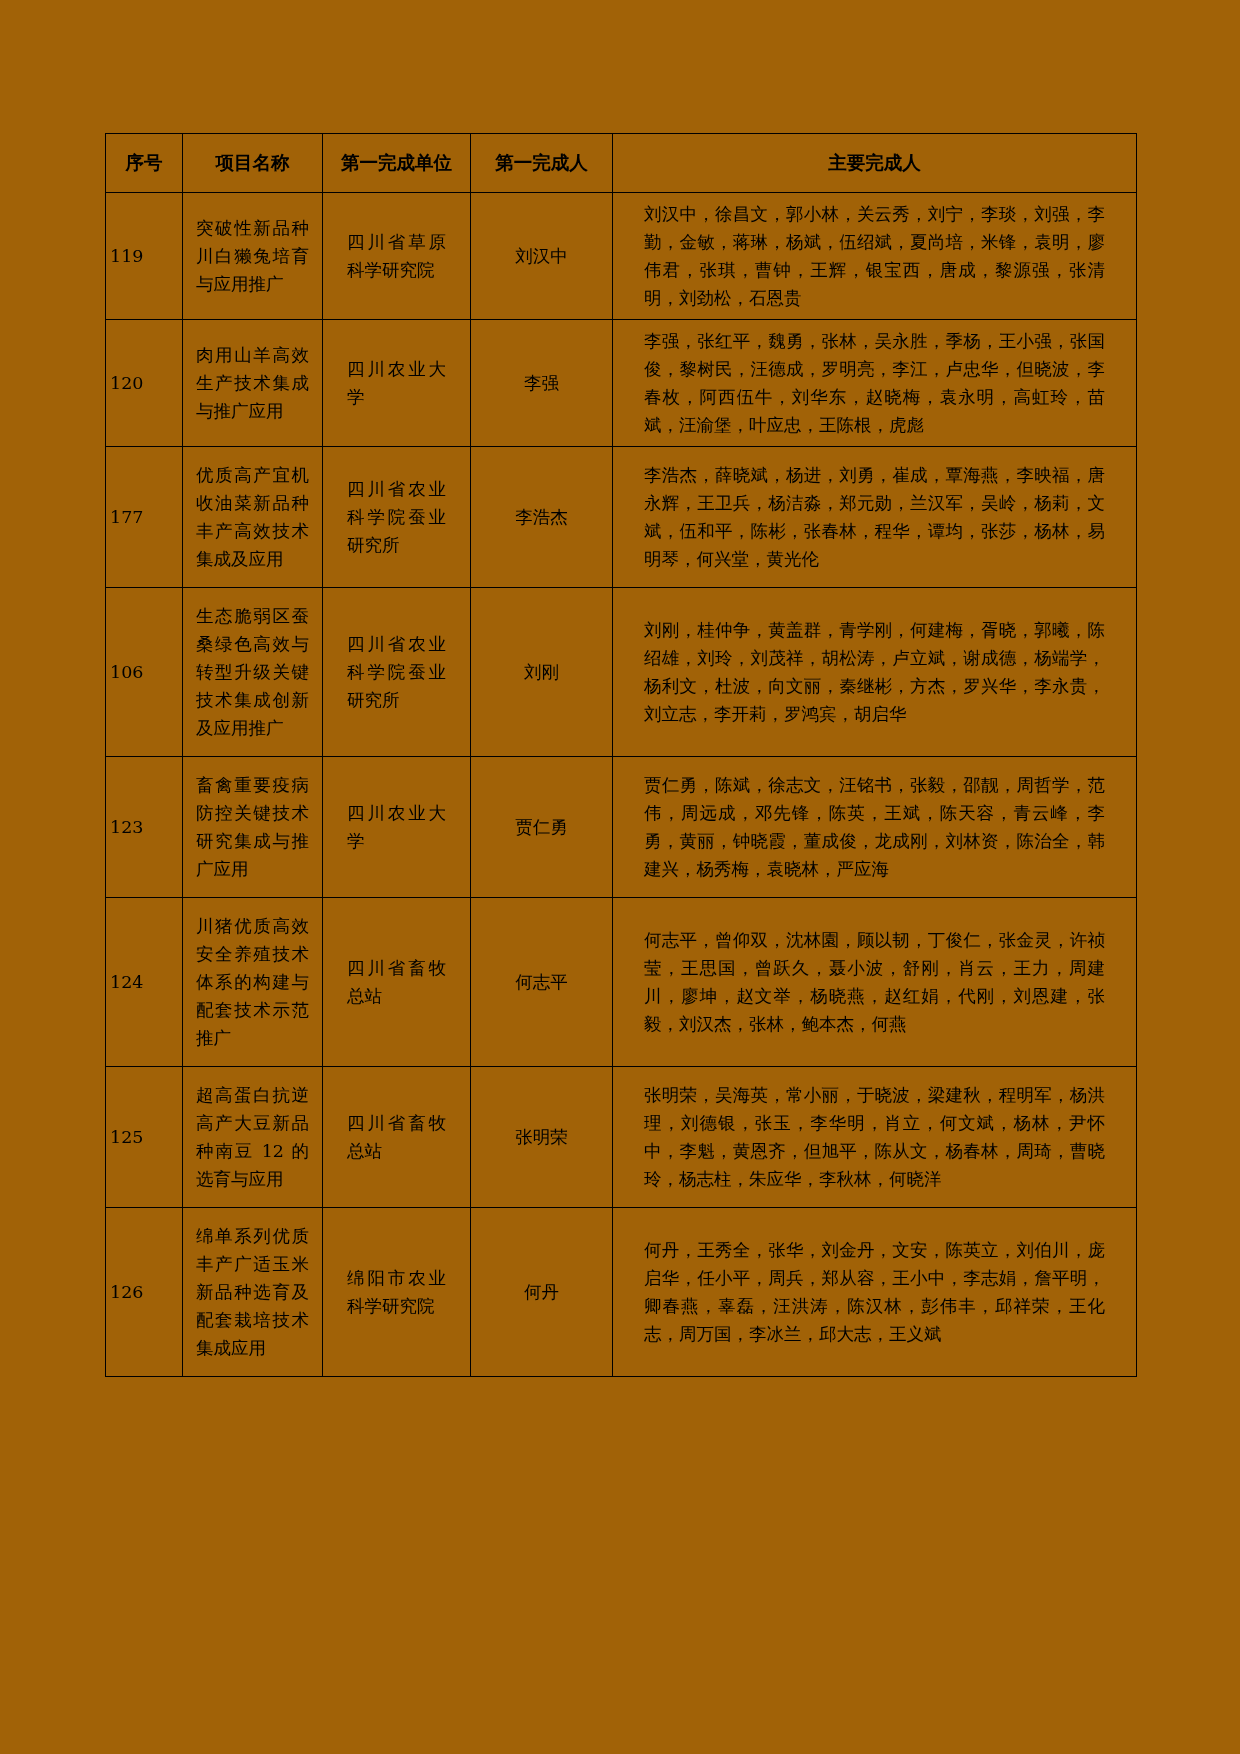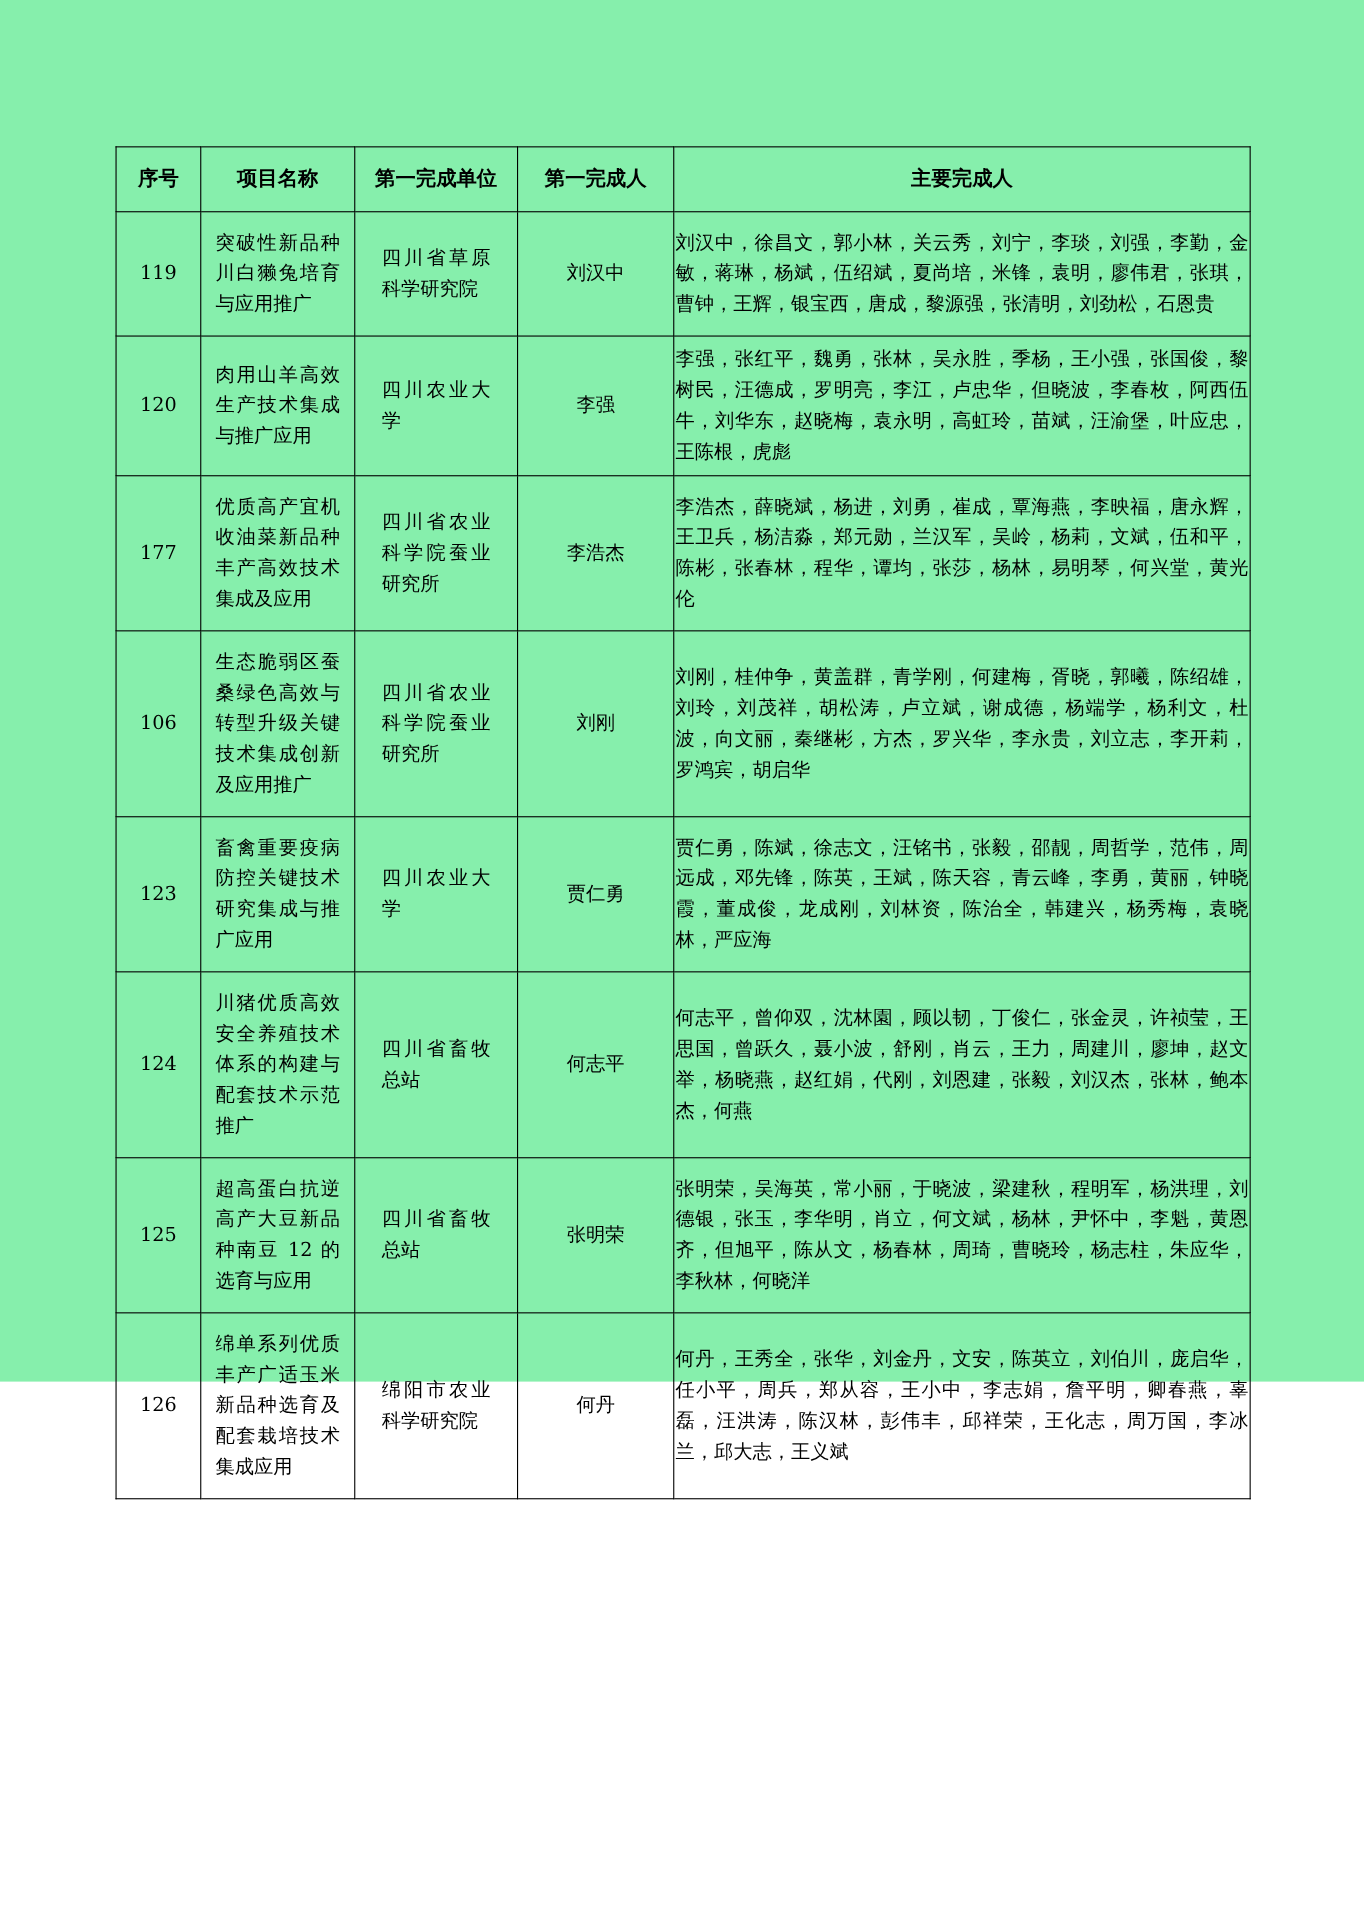--- a/index.html
+++ b/index.html
@@ -10,22 +10,22 @@
   body {
     width: 1240px;
     height: 1754px;
     font-family: "DejaVu Serif", "Liberation Serif", serif;
     color: #000000;
     position: relative;
   }
   .page {
     position: relative;
     width: 1240px;
-    height: 1256px;
-    background: #86efac;
+    height: 1754px;
+    background: #a16207;
   }
   table.awards {
     position: absolute;
     left: 105px;
     top: 133px;
     width: 1031px;
     border-collapse: collapse;
     table-layout: fixed;
   }
   table.awards th,
@@ -38,41 +38,40 @@
     overflow-wrap: anywhere;
   }
   table.awards th {
     font-weight: bold;
     text-align: center;
     font-size: 18.5px;
     height: 50px;
     padding: 4px 6px;
   }
   td.c-no {
-    text-align: center;
     padding: 10px 4px;
   }
   td.c-project {
     text-align: justify;
     text-justify: inter-ideograph;
     padding: 14px 13px;
   }
   td.c-unit {
     text-align: justify;
     text-justify: inter-ideograph;
     padding: 14px 24px;
   }
   td.c-first {
     text-align: center;
     padding: 6px 16px;
   }
   td.c-members {
     text-align: justify;
     text-justify: inter-ideograph;
-    padding: 7px 1px;
+    padding: 7px 31px;
     text-align-last: left;
   }
 </style>
 </head>
 <body>
 
 <div class="page">
   <table class="awards">
     <colgroup>
       <col style="width:77px">

